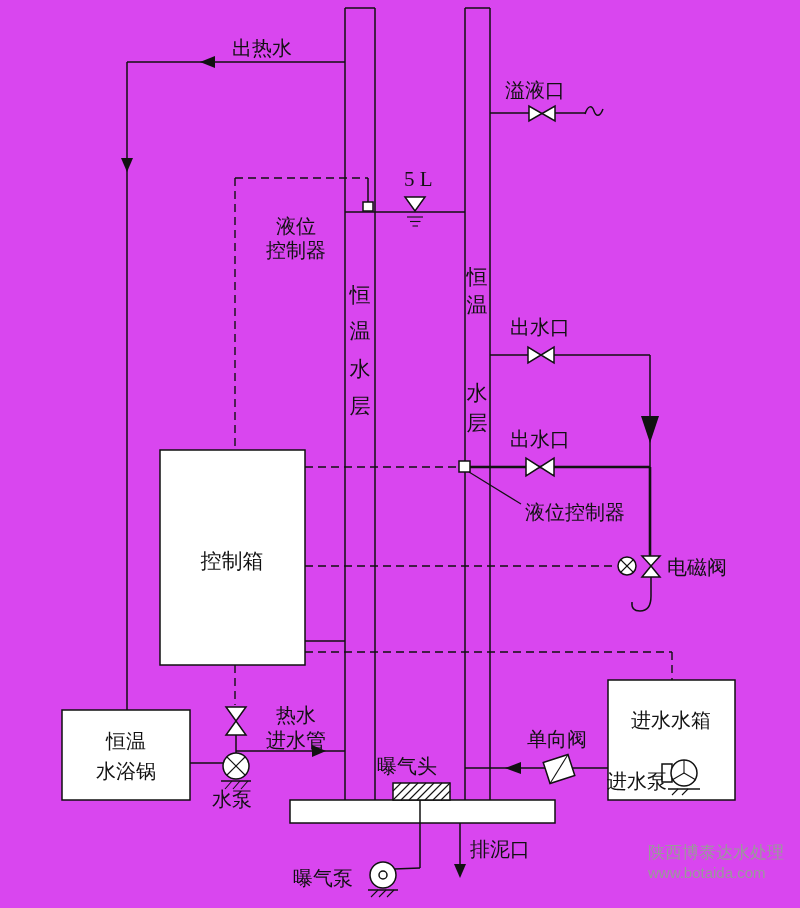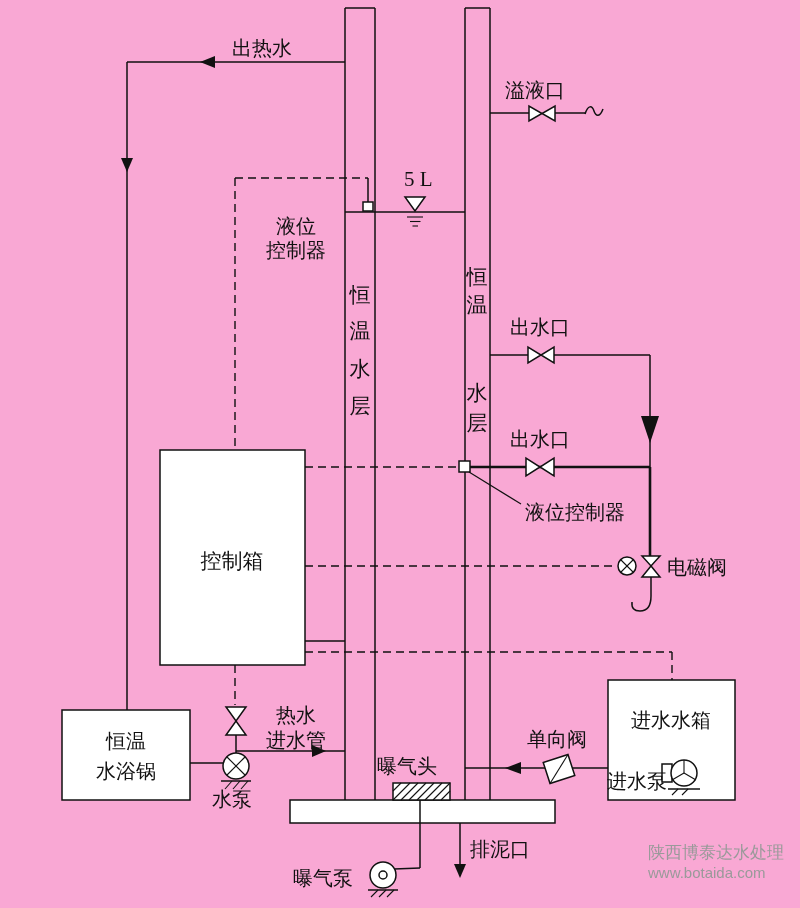--- a/index.html
+++ b/index.html
@@ -1,16 +1,16 @@
 <!DOCTYPE html>
 <html><head>
 <meta charset="utf-8">
 <style>
   html,body{margin:0;padding:0;background:#fff;}
-  .stage{position:relative;width:800px;height:908px;background:#f9a8d4;overflow:hidden;}
+  .stage{position:relative;width:800px;height:908px;background:#d946ef;overflow:hidden;}
   svg{display:block;}
   .ln{stroke:#111;stroke-width:1.5;fill:none;}
   .thick{stroke:#111;stroke-width:2.6;fill:none;}
   .dash{stroke:#111;stroke-width:1.4;fill:none;stroke-dasharray:8 5;}
   .thin{stroke:#111;stroke-width:1.1;fill:none;}
   .sym{fill:#ffffff;stroke:#111;stroke-width:1.5;}
   .arrow{fill:#111;stroke:none;}
   .lbl{font-family:"Liberation Sans",sans-serif;font-size:20px;fill:#111;}
   .lbl-v{font-family:"Liberation Sans",sans-serif;font-size:21px;fill:#111;}
   .lbl-serif{font-family:"Liberation Serif",serif;font-size:21px;fill:#111;}

